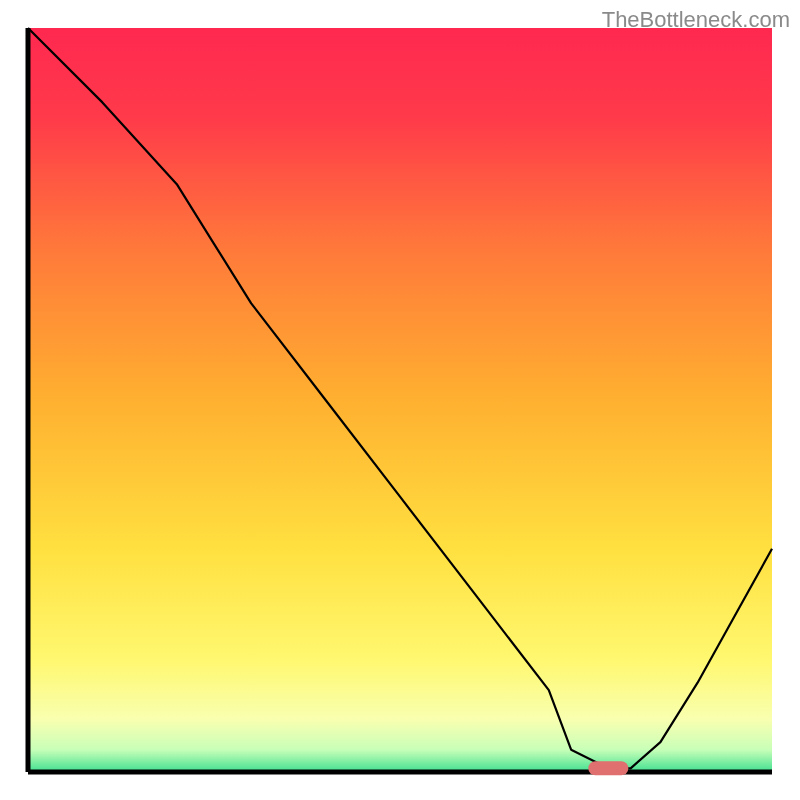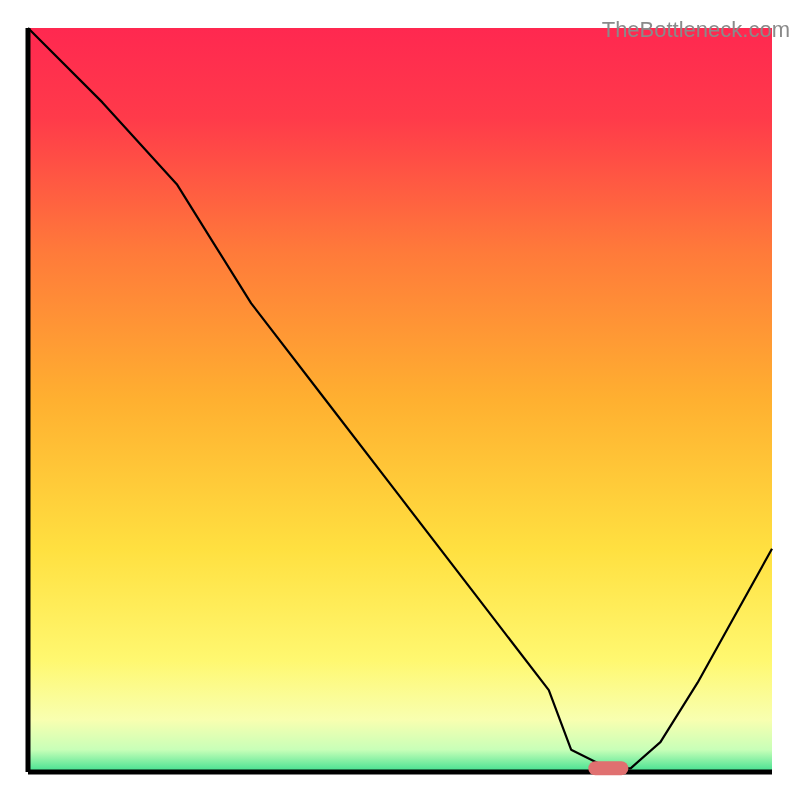--- a/index.html
+++ b/index.html
@@ -13,21 +13,21 @@
   }
   #chart-container {
     position: absolute;
     top: 0;
     left: 0;
     width: 800px;
     height: 800px;
   }
   #watermark {
     position: absolute;
-    top: 17px;
+    top: 7px;
     right: 10px;
     color: #8a8a8a;
     font-size: 22px;
     font-family: Arial, sans-serif;
     font-weight: normal;
     z-index: 10;
   }
 </style>
 </head>
 <body>

